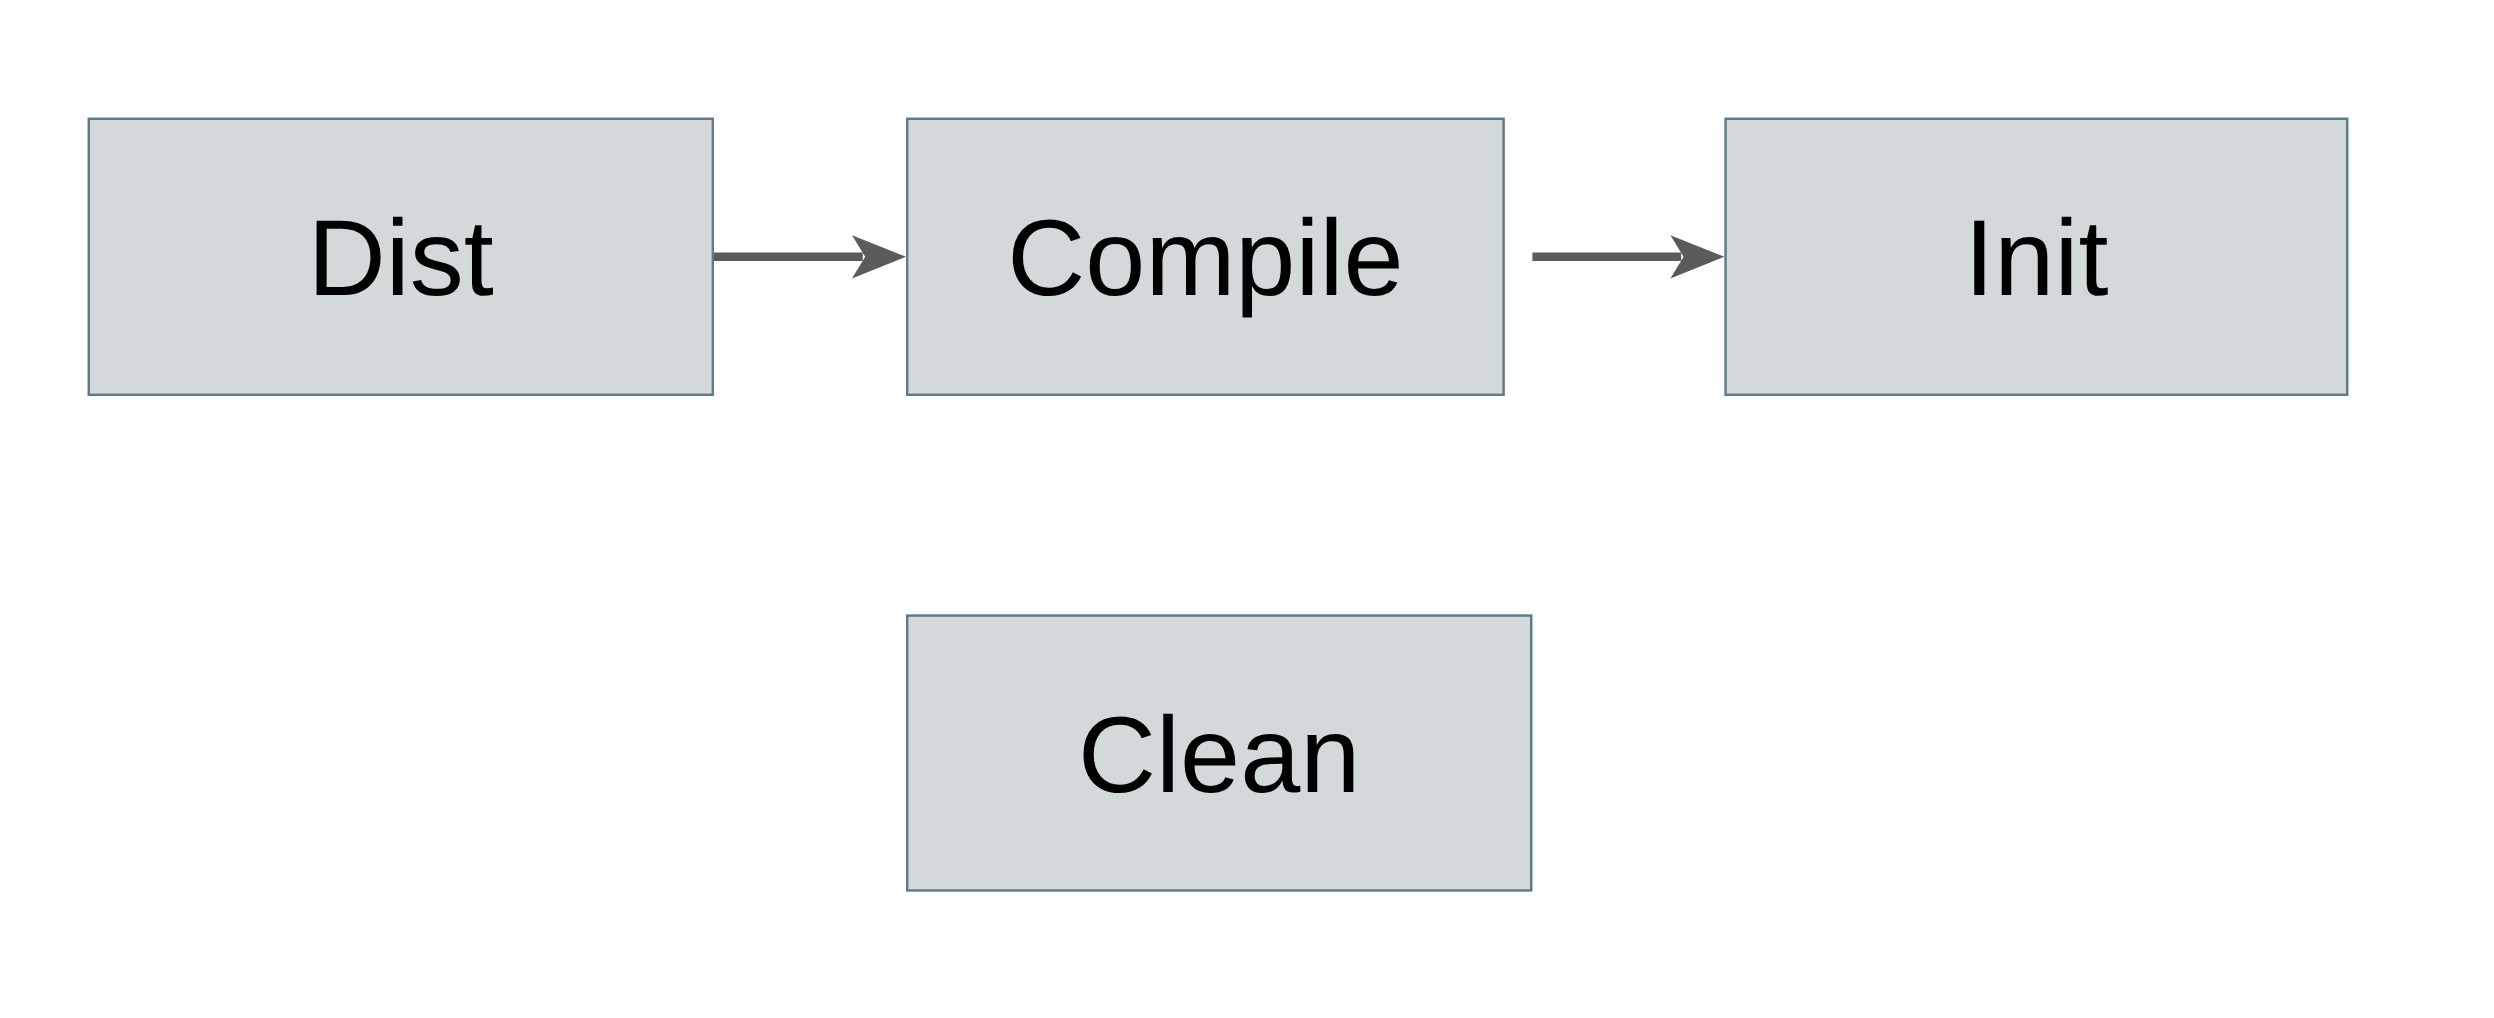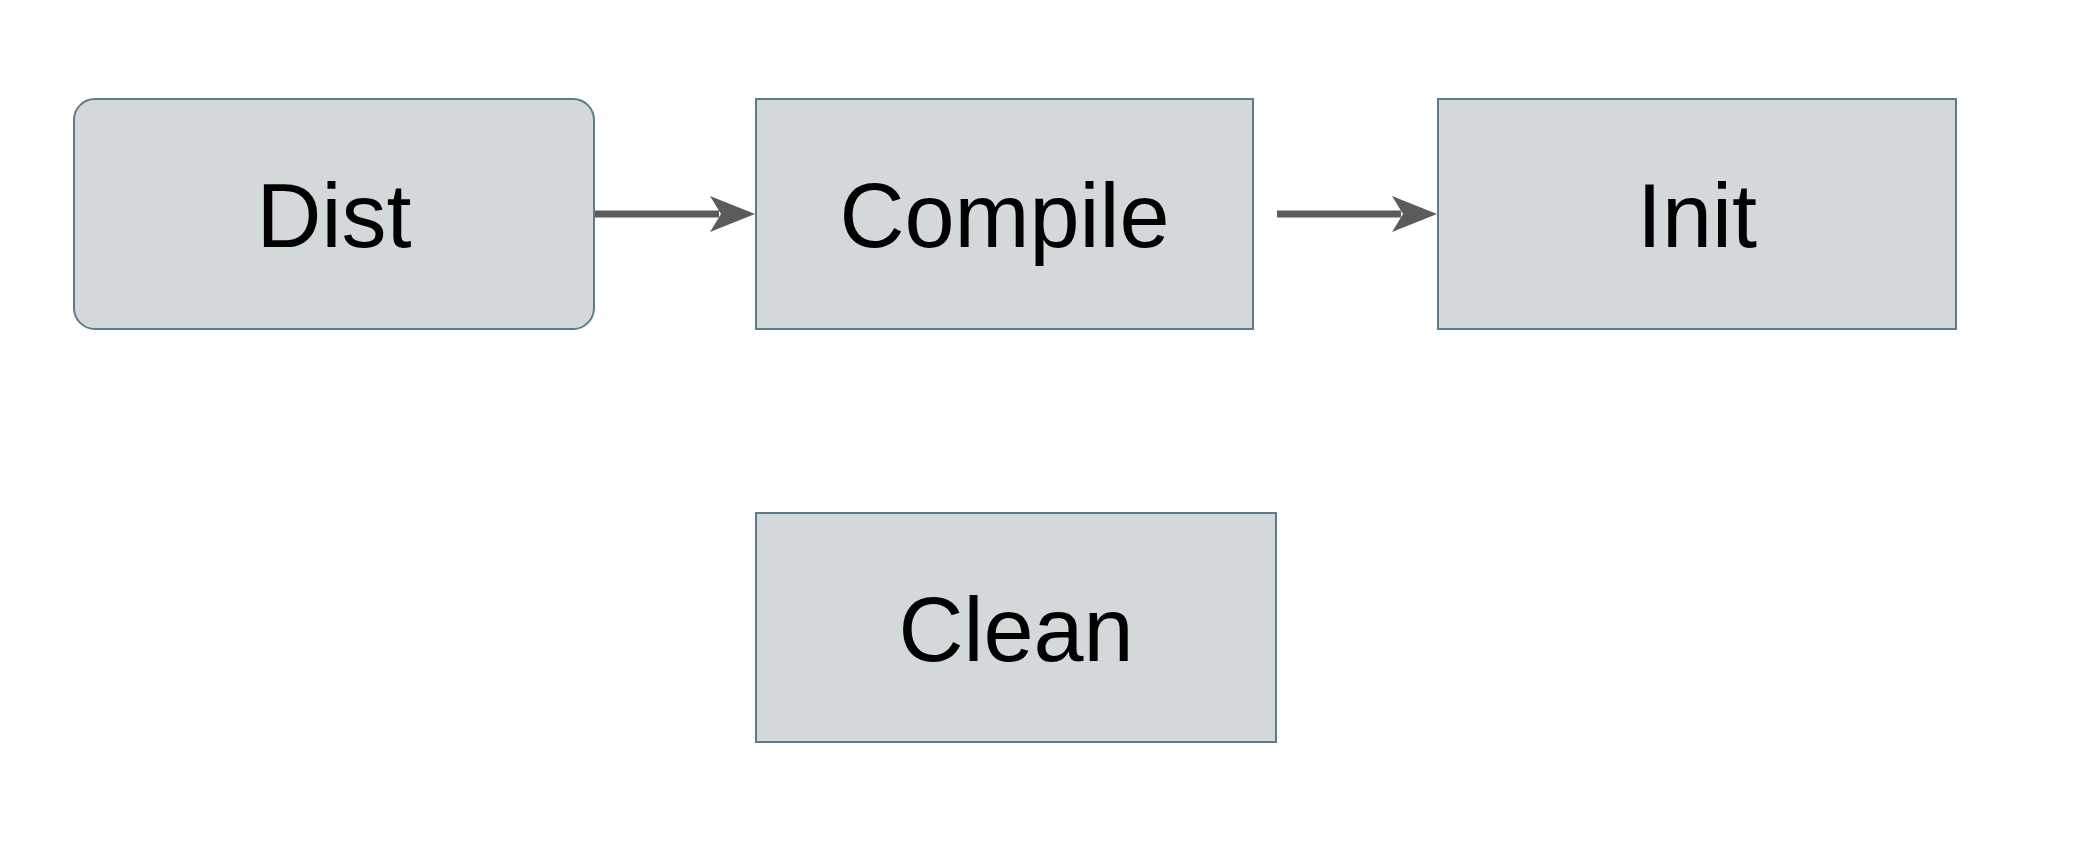--- a/index.html
+++ b/index.html
@@ -38,21 +38,21 @@
   }
   .node-label {
     color: var(--text-color);
     font-size: 90px;
     font-weight: 400;
     line-height: 1;
     letter-spacing: 0px;
     user-select: none;
     transform: translateY(2px);
   }
-  .node-dist    { left: 73px;   top: 98px;  width: 522px; height: 232px; border-radius: 22px; }
+  .node-dist    { left: 73px;   top: 98px;  width: 522px; height: 232px; }
   .node-compile { left: 755px;  top: 98px;  width: 499px; height: 232px; }
   .node-init    { left: 1437px; top: 98px;  width: 520px; height: 232px; }
   .node-clean   { left: 755px;  top: 512px; width: 522px; height: 231px; }
 </style>
 </head>
 <body>
 
 <div class="canvas">
 
   <svg class="edges-layer" viewBox="0 0 2078 848" xmlns="http://www.w3.org/2000/svg">

